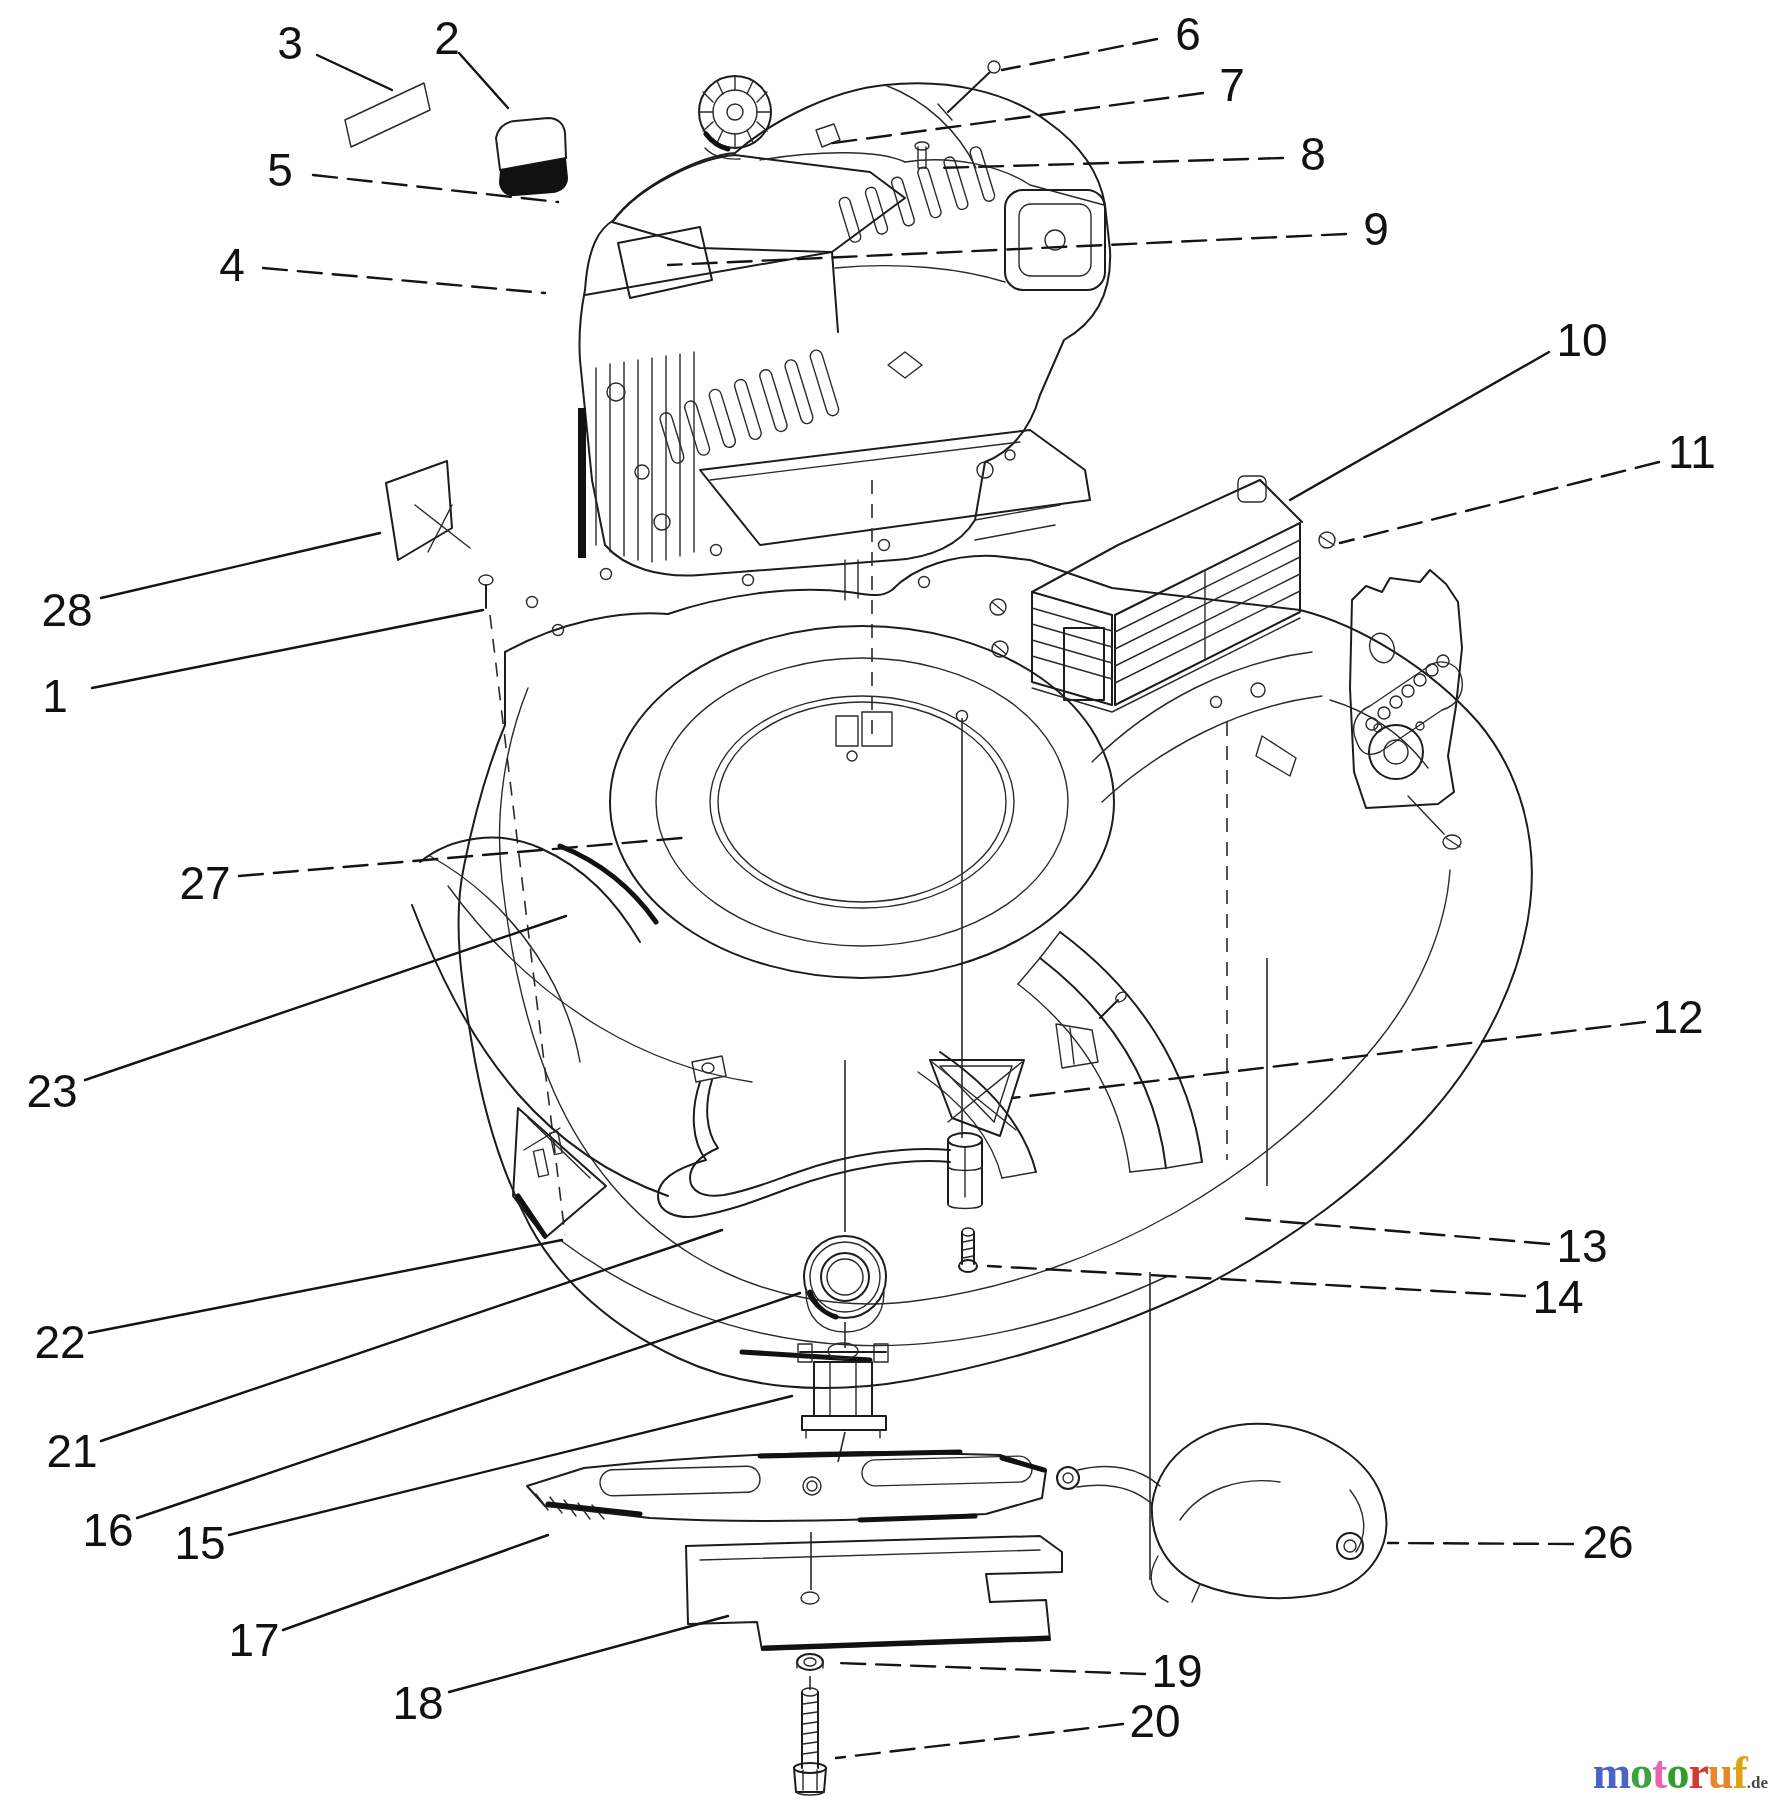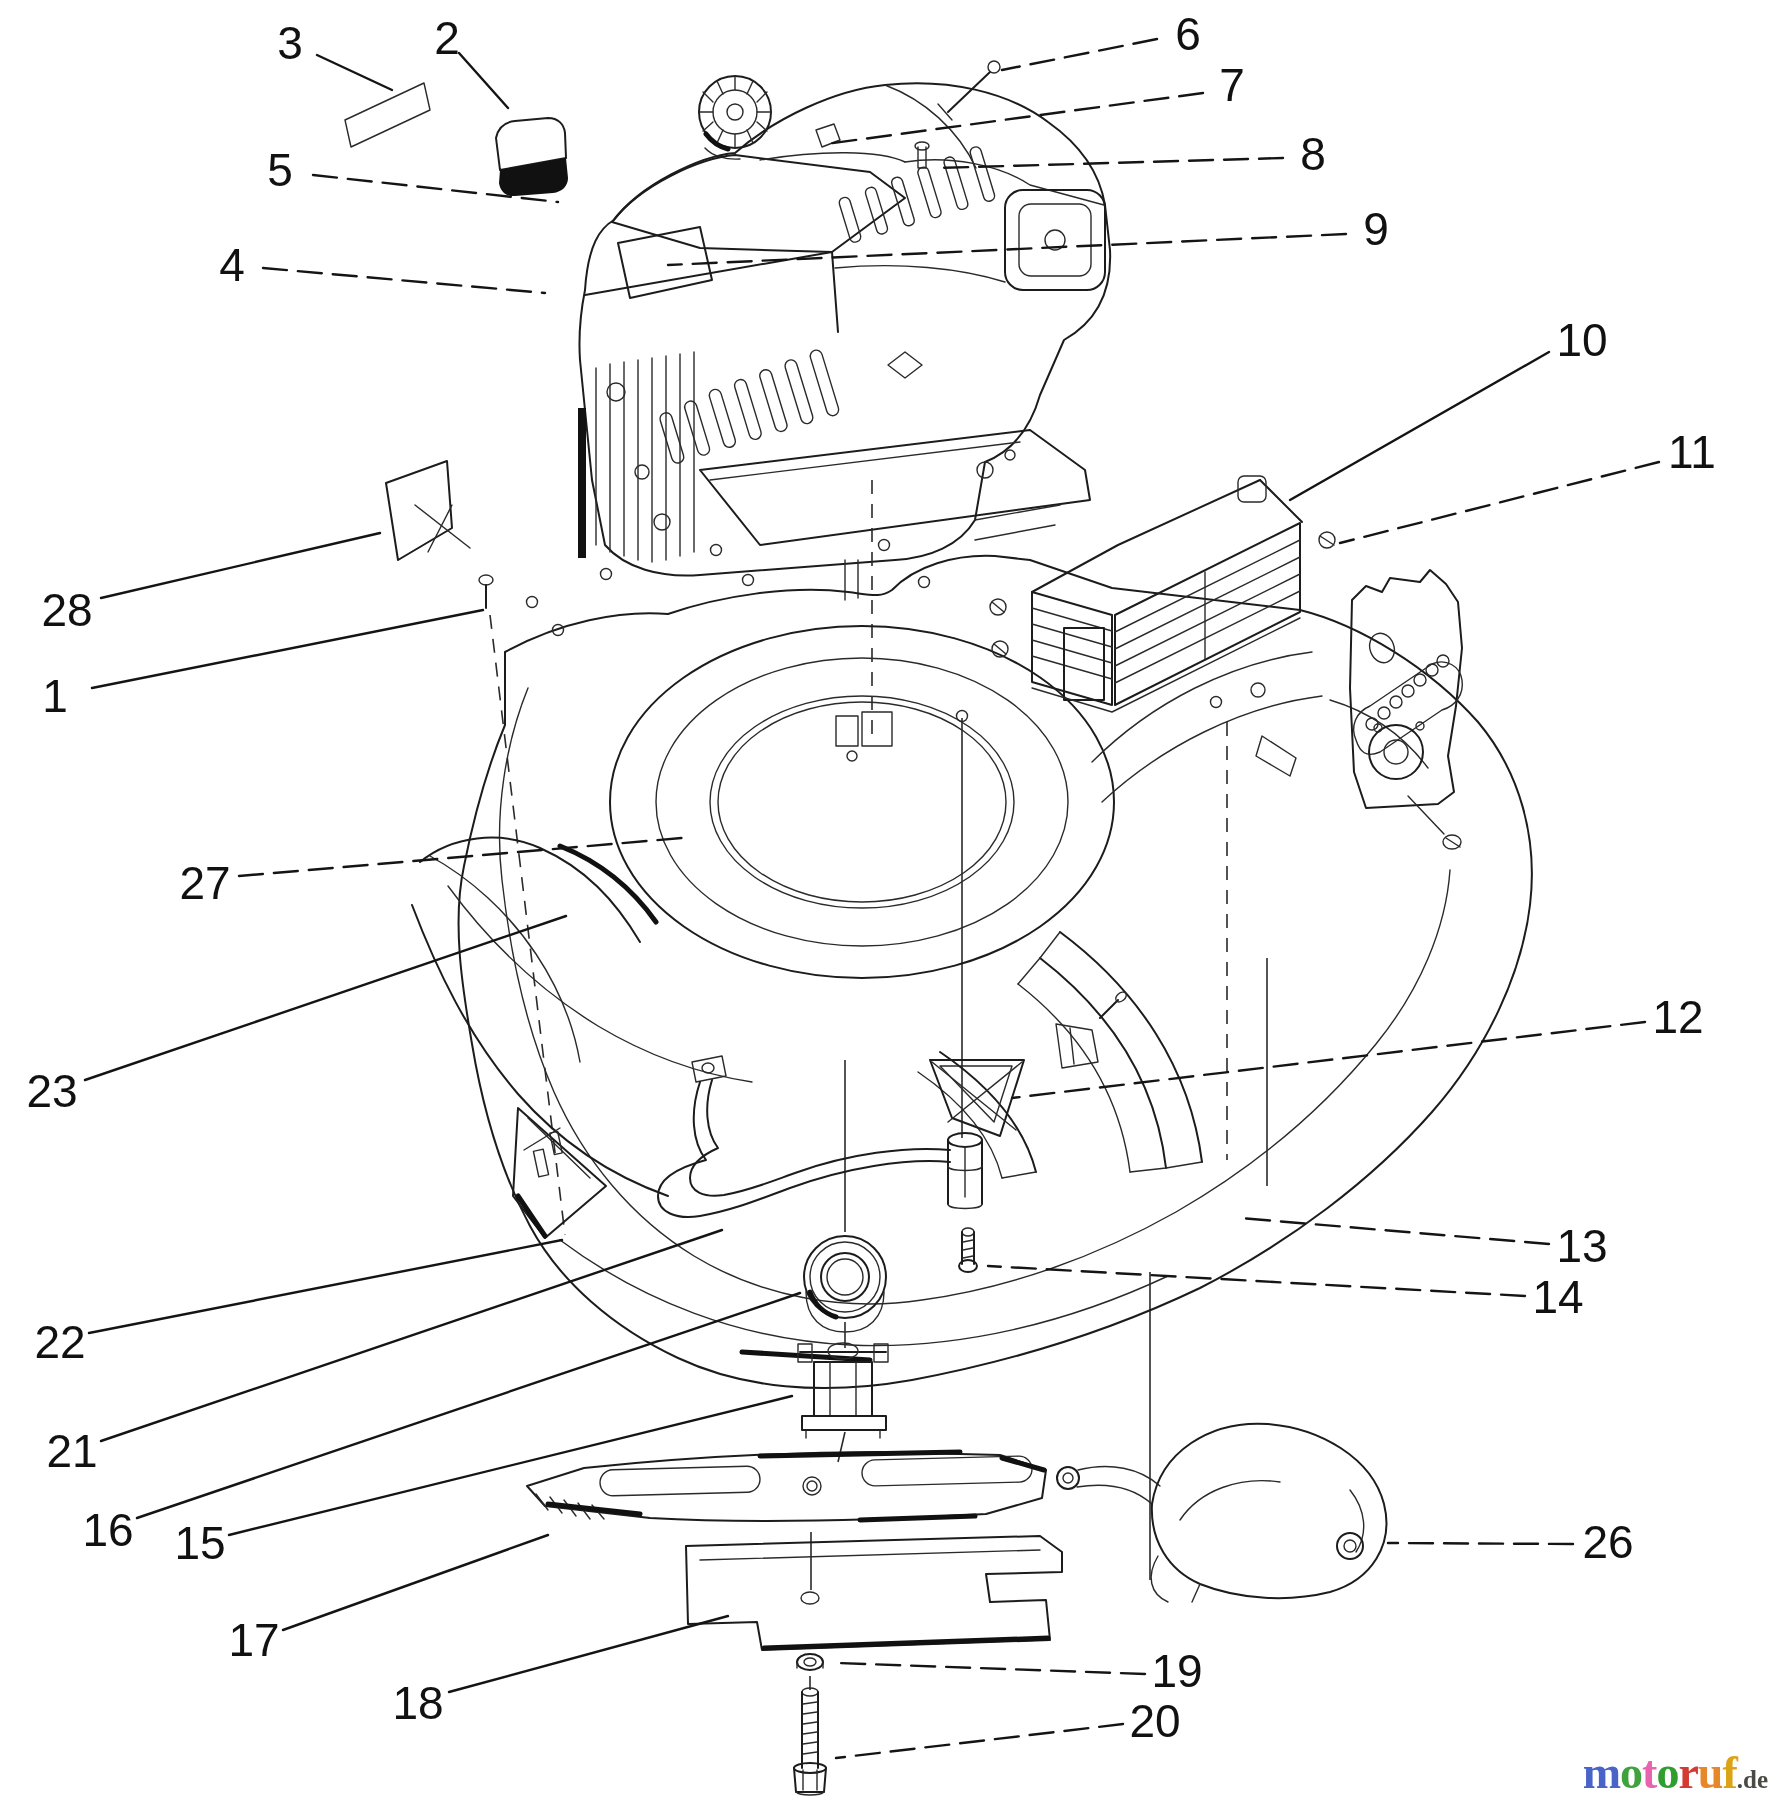--- a/index.html
+++ b/index.html
@@ -11,21 +11,21 @@
   .fine{fill:none;stroke:#2a2a2a;stroke-width:1.4;stroke-linecap:round;stroke-linejoin:round;}
   .thick{fill:none;stroke:#111;stroke-width:5;stroke-linecap:round;}
   .dark{fill:#111;stroke:none;}
   .callout-num{font-family:"Liberation Sans",sans-serif;font-size:46px;fill:#111;}
   .leader{fill:none;stroke:#141414;stroke-width:2.4;stroke-linecap:round;}
   .leader.dashed{stroke-dasharray:24 11;}
   .construct{fill:none;stroke:#2a2a2a;stroke-width:1.6;}
   .construct.dash{stroke-dasharray:14 10;}
   .wm{position:absolute;right:8px;bottom:4px;font-family:"Liberation Serif",serif;
       font-weight:bold;font-size:46px;line-height:1;letter-spacing:-1px;white-space:nowrap;}
-  .wm .suffix{font-size:25px;font-weight:bold;letter-spacing:0;}
+  .wm .suffix{font-size:17px;font-weight:bold;letter-spacing:0;}
 </style>
 </head>
 <body>
 
 <div class="stage">
 <svg id="art" width="1776" height="1800" viewBox="0 0 1776 1800" xmlns="http://www.w3.org/2000/svg">
 
   <g>
 
     <path class="ln" d="M585,290

